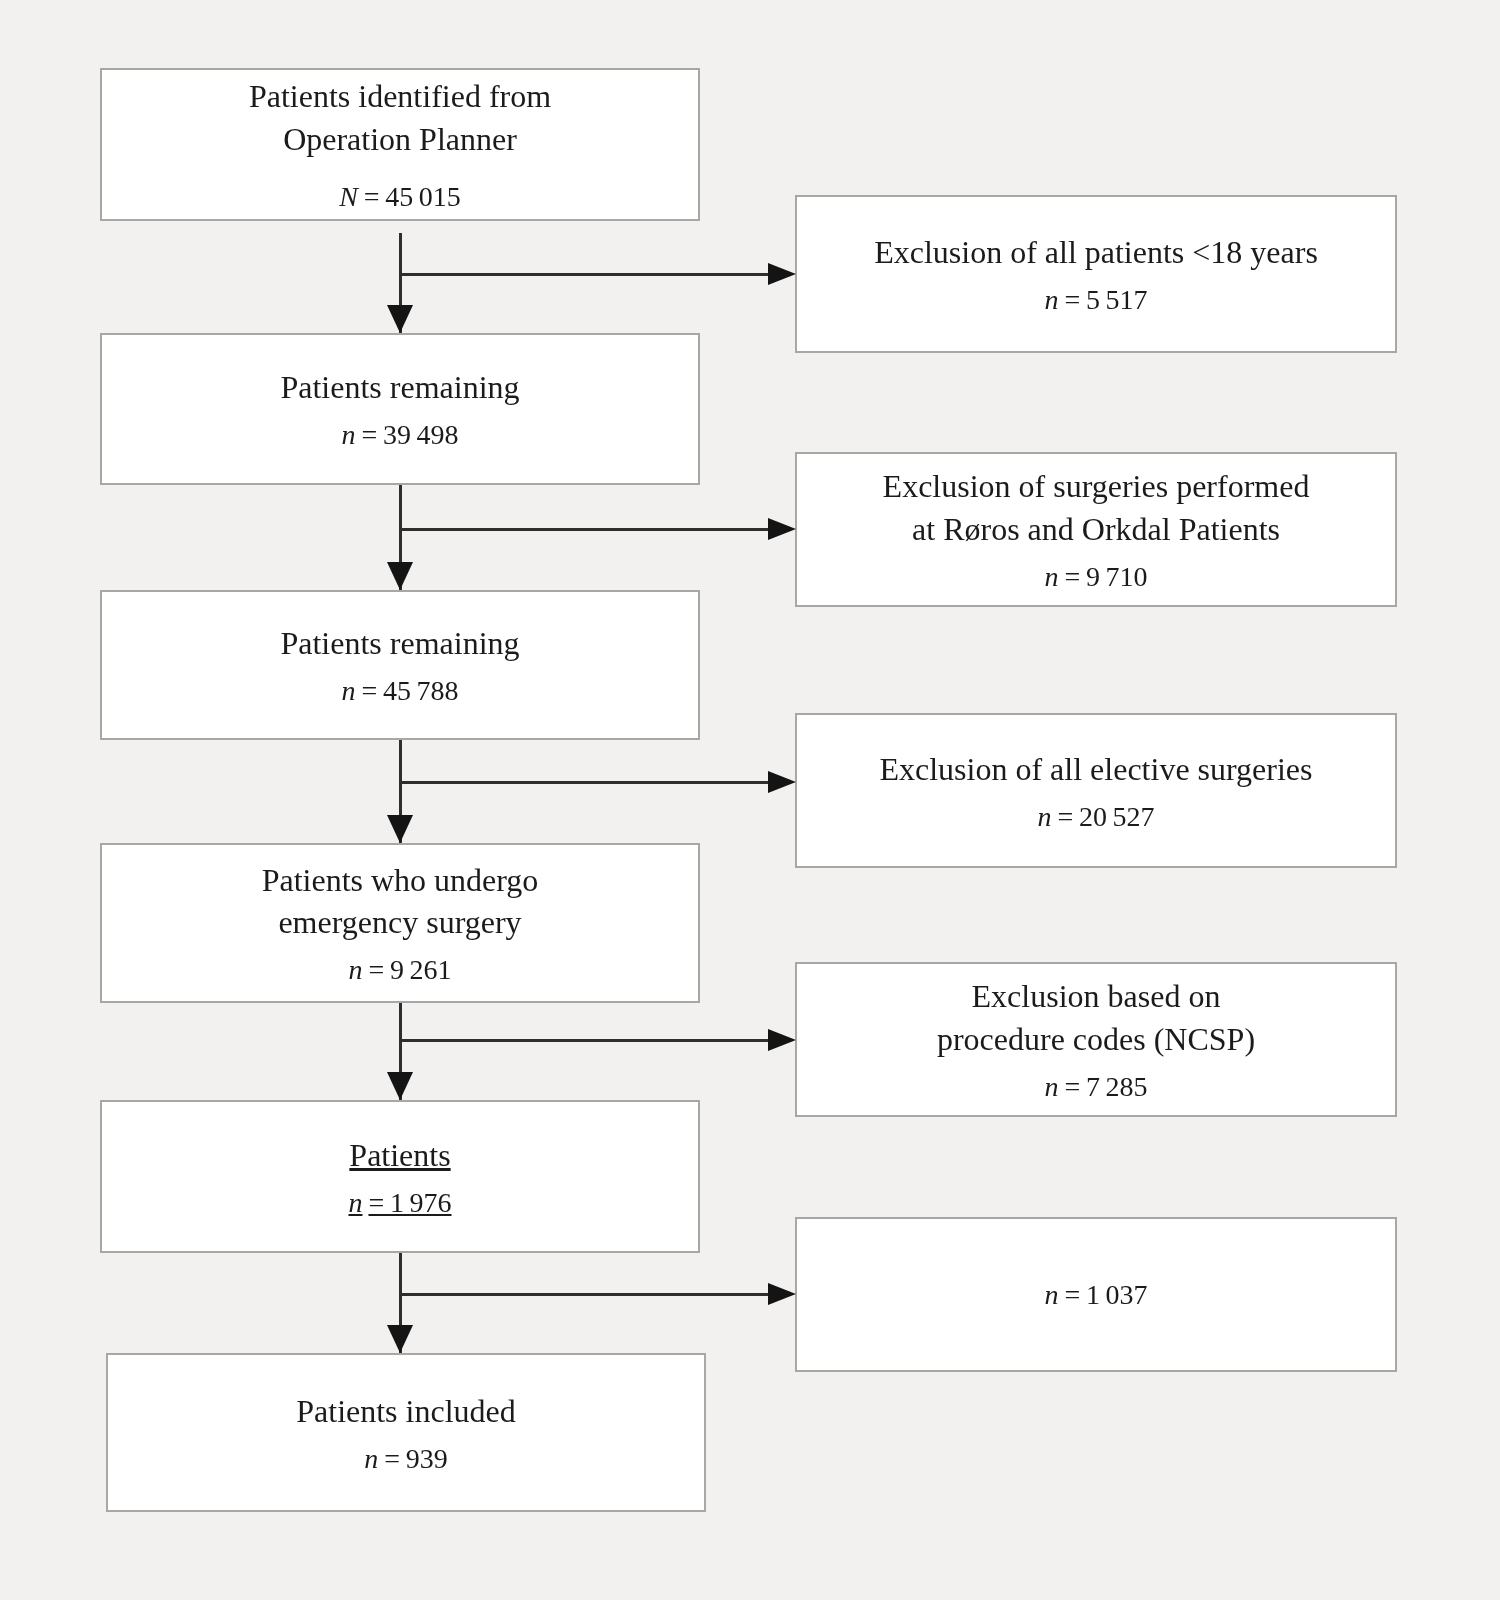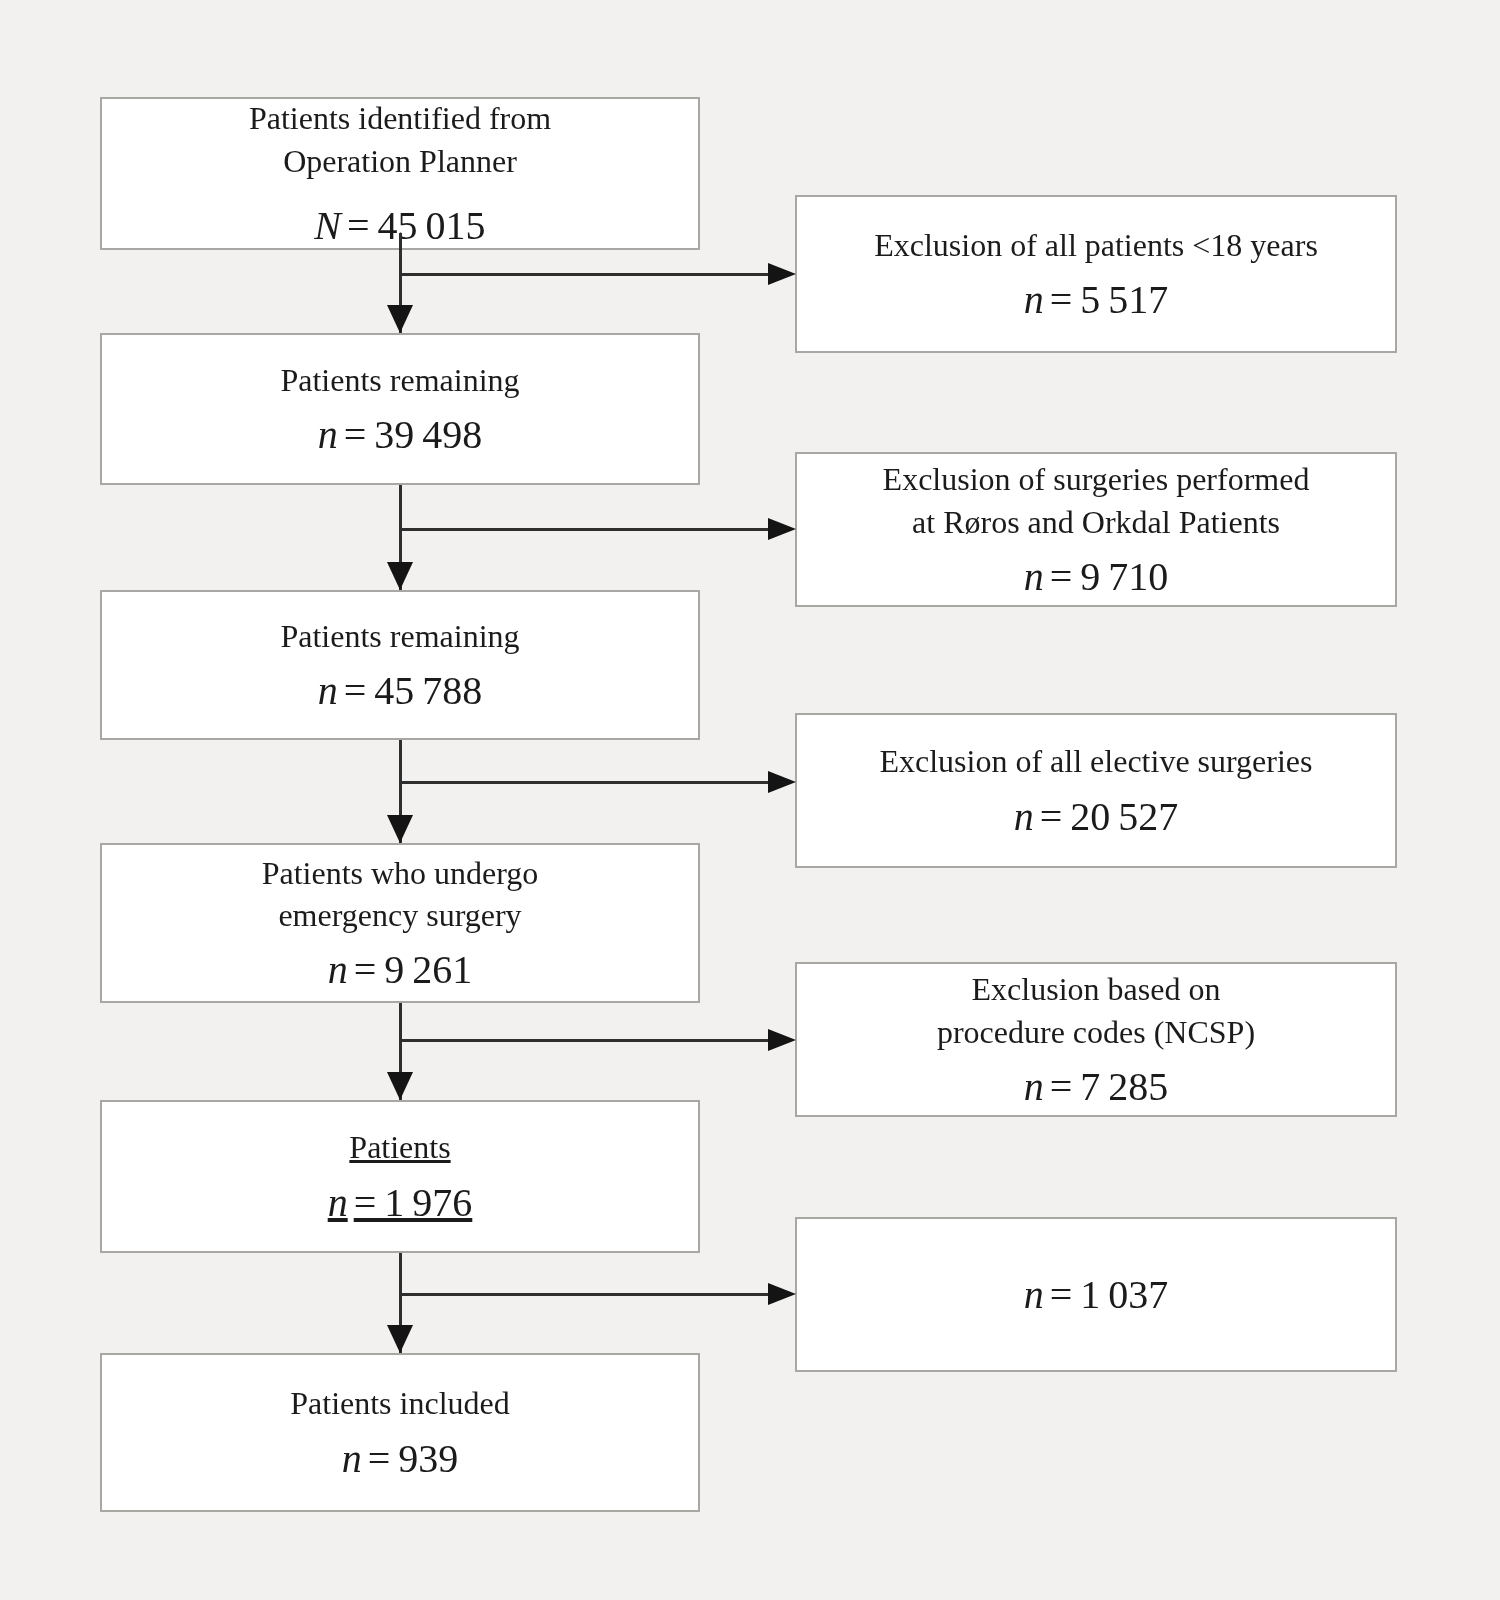--- a/index.html
+++ b/index.html
@@ -22,37 +22,37 @@
     display: flex;
     flex-direction: column;
     justify-content: center;
     align-items: center;
     gap: 10px;
     text-align: center;
     padding: 8px 24px;
   }
   .main-box { left: 100px; width: 600px; }
   .excl-box { left: 795px; width: 602px; }
-  .l1 { top: 97px;   height: 153px; gap: 20px; }
+  .l1 { top: 68px;   height: 153px; gap: 20px; }
   .l2 { top: 333px;  height: 152px; }
   .l3 { top: 590px;  height: 150px; }
   .l4 { top: 843px;  height: 160px; }
   .l5 { top: 1100px; height: 153px; text-decoration: underline; }
-  .l6 { top: 1353px; height: 159px; }
+  .l6 { top: 1353px; height: 159px; margin-left: 6px; }
   .r1 { top: 195px;  height: 158px; }
   .r2 { top: 452px;  height: 155px; }
   .r3 { top: 705px;  height: 155px; margin-top: 8px; }
   .r4 { top: 962px;  height: 155px; }
   .r5 { top: 1217px; height: 155px; }
   .title {
     font-size: 32px;
     line-height: 1.32;
     white-space: pre-line;
   }
-  .count { font-size: 40px; line-height: 1.2; }
+  .count { font-size: 28px; line-height: 1.2; }
   .nvar  { font-style: italic; }
   .nrest { margin-left: 6px; }
 
   
   .vline {
     position: absolute;
     left: 398.5px; width: 3px;
     background: #2e2e2e;
   }
   .s1 { top: 233px;  height: 100px; }

